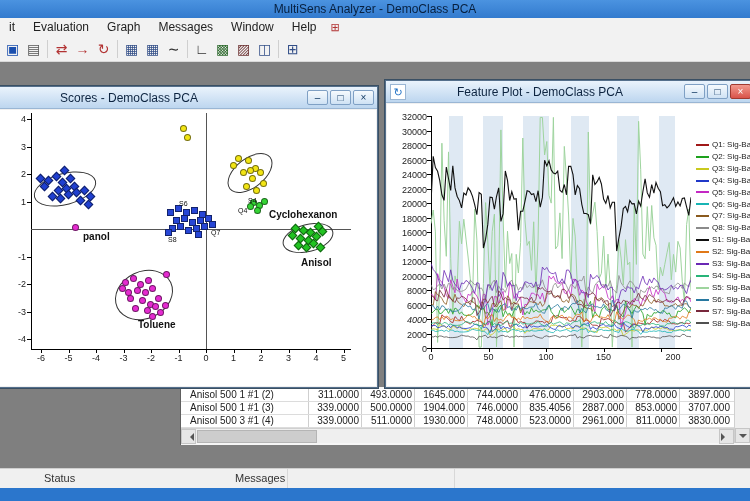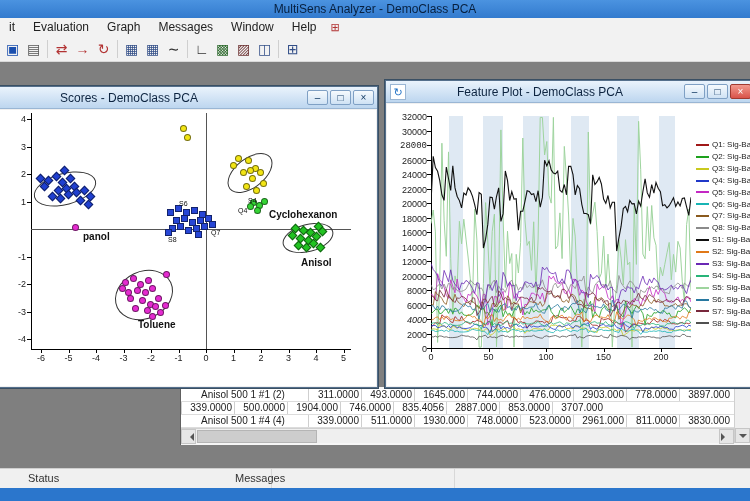--- a/index.html
+++ b/index.html
@@ -57,21 +57,21 @@
   .f-xtick{position:absolute;width:1px;height:4px;top:244px;background:#000}
   .legend{position:absolute;left:309px;top:36px;right:0;bottom:0;overflow:hidden}
   .lg-item{position:absolute;left:0;height:11px;white-space:nowrap;font-size:8px;color:#222}
   .lg-swatch{display:inline-block;width:13px;height:2px;vertical-align:middle;margin-right:3px}
 
   
   .tablewin{position:absolute;left:180px;top:387px;width:570px;height:58px;background:#f6f6f6;
     border-left:1px solid #606060}
   .trow{position:absolute;left:0;width:553px;height:13px;background:#fff;
     border-bottom:1px solid #dcdcdc;display:flex;font-size:10px;color:#222;line-height:12px}
-  .tname{width:127px;padding-left:20px;overflow:hidden;white-space:nowrap}
+  .tname{width:127px;padding-left:9px;overflow:hidden;white-space:nowrap}
   .tval{width:53px;text-align:right;padding-right:2px;border-left:1px solid #cfcfcf;
     overflow:hidden;white-space:nowrap}
   .hscroll{position:absolute;left:0;top:41px;width:553px;height:15px;background:#efefef;border-top:1px solid #d0d0d0}
   .vscroll{position:absolute;left:553px;top:0;width:16px;height:56px;background:#efefef;border-left:1px solid #d0d0d0}
   .sbtn{position:absolute;width:15px;height:15px;background:#e6e6e6;border:1px solid #c6c6c6;
     display:flex;align-items:center;justify-content:center}
   .thumb{position:absolute;background:#cdcdcd;border:1px solid #b5b5b5}
   .tri{width:0;height:0;border:4px solid transparent}
   .tri.l{border-right-color:#555;margin-right:-3px}
   .tri.r{border-left-color:#555;margin-left:-3px}
@@ -133,31 +133,32 @@
           <div class="tval">311.0000</div>
           <div class="tval">493.0000</div>
           <div class="tval">1645.000</div>
           <div class="tval">744.0000</div>
           <div class="tval">476.0000</div>
           <div class="tval">2903.000</div>
           <div class="tval">778.0000</div>
           <div class="tval">3897.000</div>
         </div>
         <div class="trow" style="top: 15px;">
+          <div class="tname">Anisol 500 1 #1 (3)</div>
           <div class="tval">339.0000</div>
           <div class="tval">500.0000</div>
           <div class="tval">1904.000</div>
           <div class="tval">746.0000</div>
           <div class="tval">835.4056</div>
           <div class="tval">2887.000</div>
           <div class="tval">853.0000</div>
           <div class="tval">3707.000</div>
         </div>
         <div class="trow" style="top: 28px;">
-          <div class="tname">Anisol 500 1 #4 (4)</div>
+          <div class="tname">Anisol 500 3 #1 (4)</div>
           <div class="tval">339.0000</div>
           <div class="tval">511.0000</div>
           <div class="tval">1930.000</div>
           <div class="tval">748.0000</div>
           <div class="tval">523.0000</div>
           <div class="tval">2961.000</div>
           <div class="tval">811.0000</div>
           <div class="tval">3830.000</div>
         </div>
       </div>
@@ -391,21 +392,21 @@
             <div class="lg-item" style="top: 142.8px;"><span class="lg-swatch" style="background: rgb(158, 212, 158);"></span>S5: Sig-Bas...</div>
             <div class="lg-item" style="top: 154.7px;"><span class="lg-swatch" style="background: rgb(40, 120, 160);"></span>S6: Sig-Bas...</div>
             <div class="lg-item" style="top: 166.6px;"><span class="lg-swatch" style="background: rgb(120, 40, 60);"></span>S7: Sig-Bas...</div>
             <div class="lg-item" style="top: 178.5px;"><span class="lg-swatch" style="background: rgb(80, 80, 80);"></span>S8: Sig-Bas...</div>
           </div>
       <div class="f-ytick" style="top: 12px;"></div>
           <div class="f-ylab" style="top: 8px;">32000</div>
           <div class="f-ytick" style="top: 26.5px;"></div>
           <div class="f-ylab" style="top: 22.5px;">30000</div>
           <div class="f-ytick" style="top: 41px;"></div>
-          <div class="f-ylab" style="top: 37px; font-family: Liberation Mono, monospace;">28000</div>
+          <div class="f-ylab" style="top: 37px;">28000</div>
           <div class="f-ytick" style="top: 55.5px;"></div>
           <div class="f-ylab" style="top: 51.5px;">26000</div>
           <div class="f-ytick" style="top: 70px;"></div>
           <div class="f-ylab" style="top: 66px;">24000</div>
           <div class="f-ytick" style="top: 84.5px;"></div>
           <div class="f-ylab" style="top: 80.5px;">22000</div>
           <div class="f-ytick" style="top: 99px;"></div>
           <div class="f-ylab" style="top: 95px;">20000</div>
           <div class="f-ytick" style="top: 113.5px;"></div>
           <div class="f-ylab" style="top: 109.5px;">18000</div>
@@ -429,25 +430,25 @@
           <div class="f-ylab" style="top: 240px;">0</div>
           <div class="f-xtick" style="left: 44px;"></div>
           <div class="f-xlab" style="left: 32px;">0</div>
           <div class="f-xtick" style="left: 101.5px;"></div>
           <div class="f-xlab" style="left: 89.5px;">50</div>
           <div class="f-xtick" style="left: 159px;"></div>
           <div class="f-xlab" style="left: 147px;">100</div>
           <div class="f-xtick" style="left: 216.5px;"></div>
           <div class="f-xlab" style="left: 204.5px;">150</div>
           <div class="f-xtick" style="left: 274px;"></div>
-          <div class="f-xlab" style="left: 262px;">200</div>
+          <div class="f-xlab" style="left: 274px;">200</div>
         </div>
     </div>
   </div>
 
   <div class="statusbar">
-    <div class="spanel" style="left:0;width:272px;padding-left:28px">Status</div>
+    <div class="spanel" style="left:16px;width:272px;padding-left:28px">Status</div>
     <div class="spanel" style="left:225px;width:230px;padding-left:10px">Messages</div>
   </div>
 
   <div class="bottomframe"></div>
 
 </div>
 
 </body></html>

